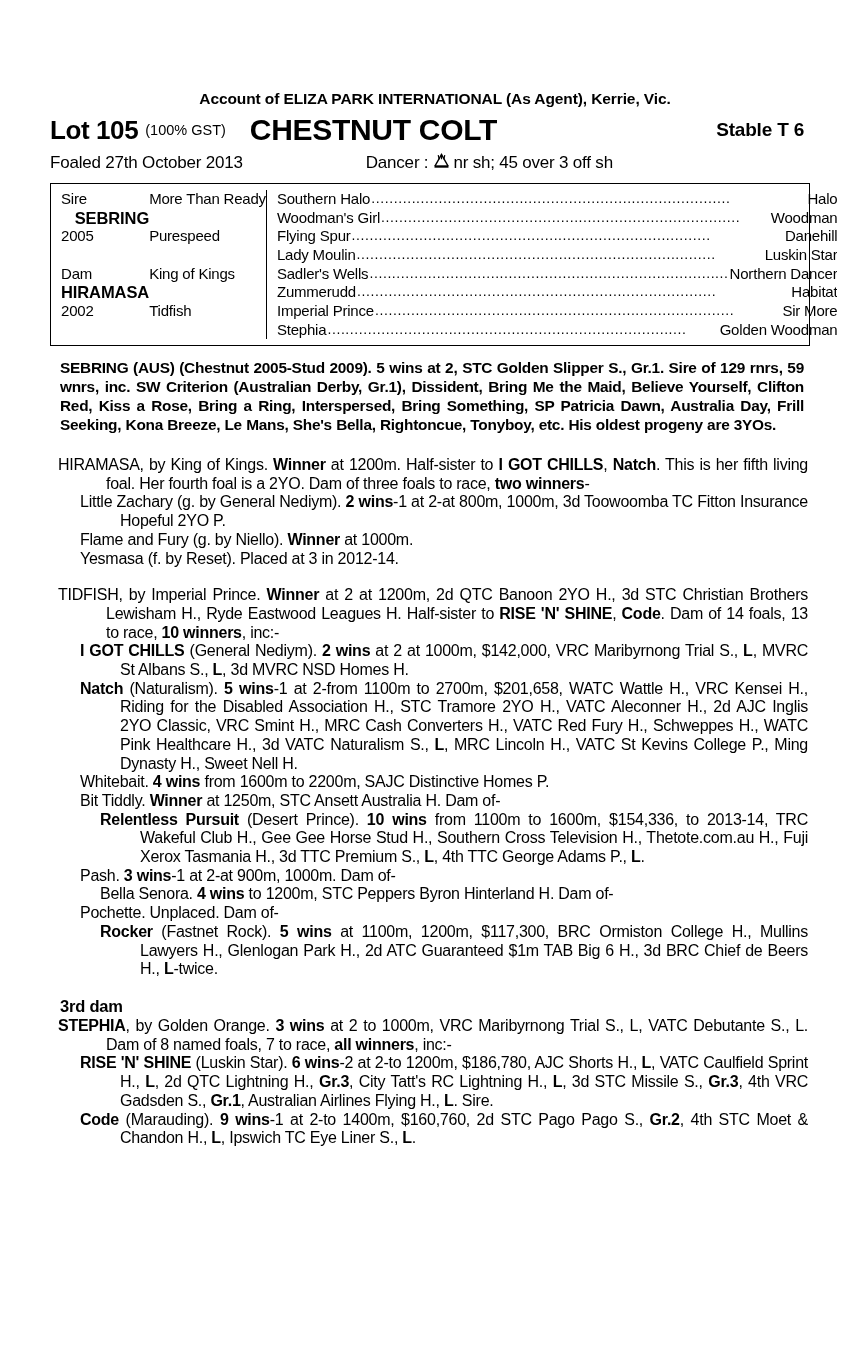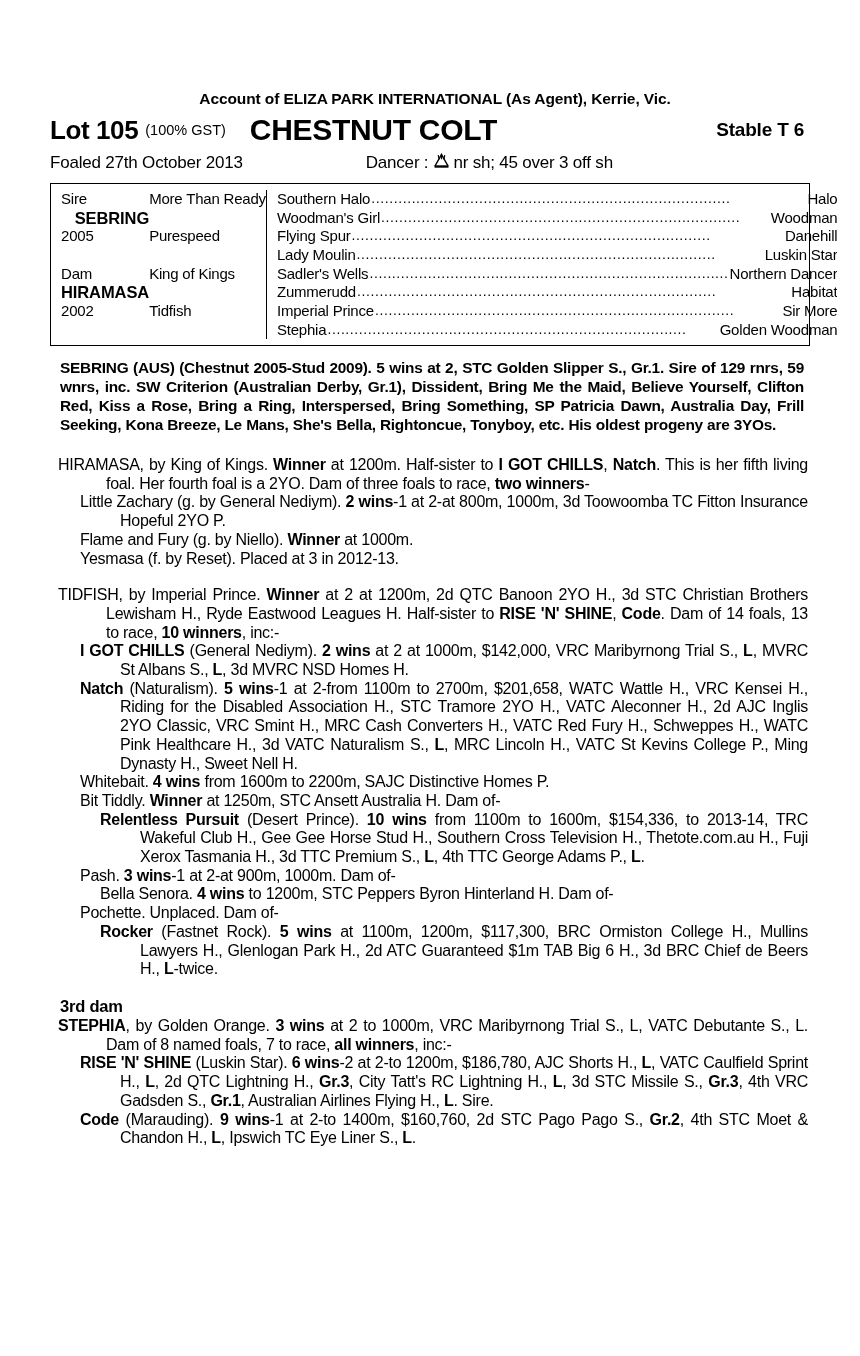--- a/index.html
+++ b/index.html
@@ -280,21 +280,21 @@
 
   </div>
 
   <div class="sire-summary">SEBRING (AUS) (Chestnut 2005-Stud 2009). 5 wins at 2, STC Golden Slipper S., Gr.1. Sire of 129 rnrs, 59 wnrs, inc. SW Criterion (Australian Derby, Gr.1), Dissident, Bring Me the Maid, Believe Yourself, Clifton Red, Kiss a Rose, Bring a Ring, Interspersed, Bring Something, SP Patricia Dawn, Australia Day, Frill Seeking, Kona Breeze, Le Mans, She's Bella, Rightoncue, Tonyboy, etc. His oldest progeny are 3YOs.</div>
 
   <div id="sections">
       <div class="section">
         <p class="para lv0">HIRAMASA, by King of Kings. <b>Winner</b> at 1200m. Half-sister to <b>I GOT CHILLS</b>, <b>Natch</b>. This is her fifth living foal. Her fourth foal is a 2YO. Dam of three foals to race, <b>two winners</b>-</p>
         <p class="para lv1">Little Zachary (g. by General Nediym). <b>2 wins</b>-1 at 2-at 800m, 1000m, 3d Toowoomba TC Fitton Insurance Hopeful 2YO P.</p>
         <p class="para lv1">Flame and Fury (g. by Niello). <b>Winner</b> at 1000m.</p>
-        <p class="para lv1">Yesmasa (f. by Reset). Placed at 3 in 2012-13.</p>
+        <p class="para lv1">Yesmasa (f. by Reset). Placed at 3 in 2012-14.</p>
       </div>
       <div class="section">
         <p class="para lv0">TIDFISH, by Imperial Prince. <b>Winner</b> at 2 at 1200m, 2d QTC Banoon 2YO H., 3d STC Christian Brothers Lewisham H., Ryde Eastwood Leagues H. Half-sister to <b>RISE 'N' SHINE</b>, <b>Code</b>. Dam of 14 foals, 13 to race, <b>10 winners</b>, inc:-</p>
         <p class="para lv1"><b>I GOT CHILLS</b> (General Nediym). <b>2 wins</b> at 2 at 1000m, $142,000, VRC Maribyrnong Trial S., <b>L</b>, MVRC St Albans S., <b>L</b>, 3d MVRC NSD Homes H.</p>
         <p class="para lv1"><b>Natch</b> (Naturalism). <b>5 wins</b>-1 at 2-from 1100m to 2700m, $201,658, WATC Wattle H., VRC Kensei H., Riding for the Disabled Association H., STC Tramore 2YO H., VATC Aleconner H., 2d AJC Inglis 2YO Classic, VRC Smint H., MRC Cash Converters H., VATC Red Fury H., Schweppes H., WATC Pink Healthcare H., 3d VATC Naturalism S., <b>L</b>, MRC Lincoln H., VATC St Kevins College P., Ming Dynasty H., Sweet Nell H.</p>
         <p class="para lv1">Whitebait. <b>4 wins</b> from 1600m to 2200m, SAJC Distinctive Homes P.</p>
         <p class="para lv1">Bit Tiddly. <b>Winner</b> at 1250m, STC Ansett Australia H. Dam of-</p>
         <p class="para lv2"><b>Relentless Pursuit</b> (Desert Prince). <b>10 wins</b> from 1100m to 1600m, $154,336, to 2013-14, TRC Wakeful Club H., Gee Gee Horse Stud H., Southern Cross Television H., Thetote.com.au H., Fuji Xerox Tasmania H., 3d TTC Premium S., <b>L</b>, 4th TTC George Adams P., <b>L</b>.</p>
         <p class="para lv1">Pash. <b>3 wins</b>-1 at 2-at 900m, 1000m. Dam of-</p>
         <p class="para lv2">Bella Senora. <b>4 wins</b> to 1200m, STC Peppers Byron Hinterland H. Dam of-</p>

